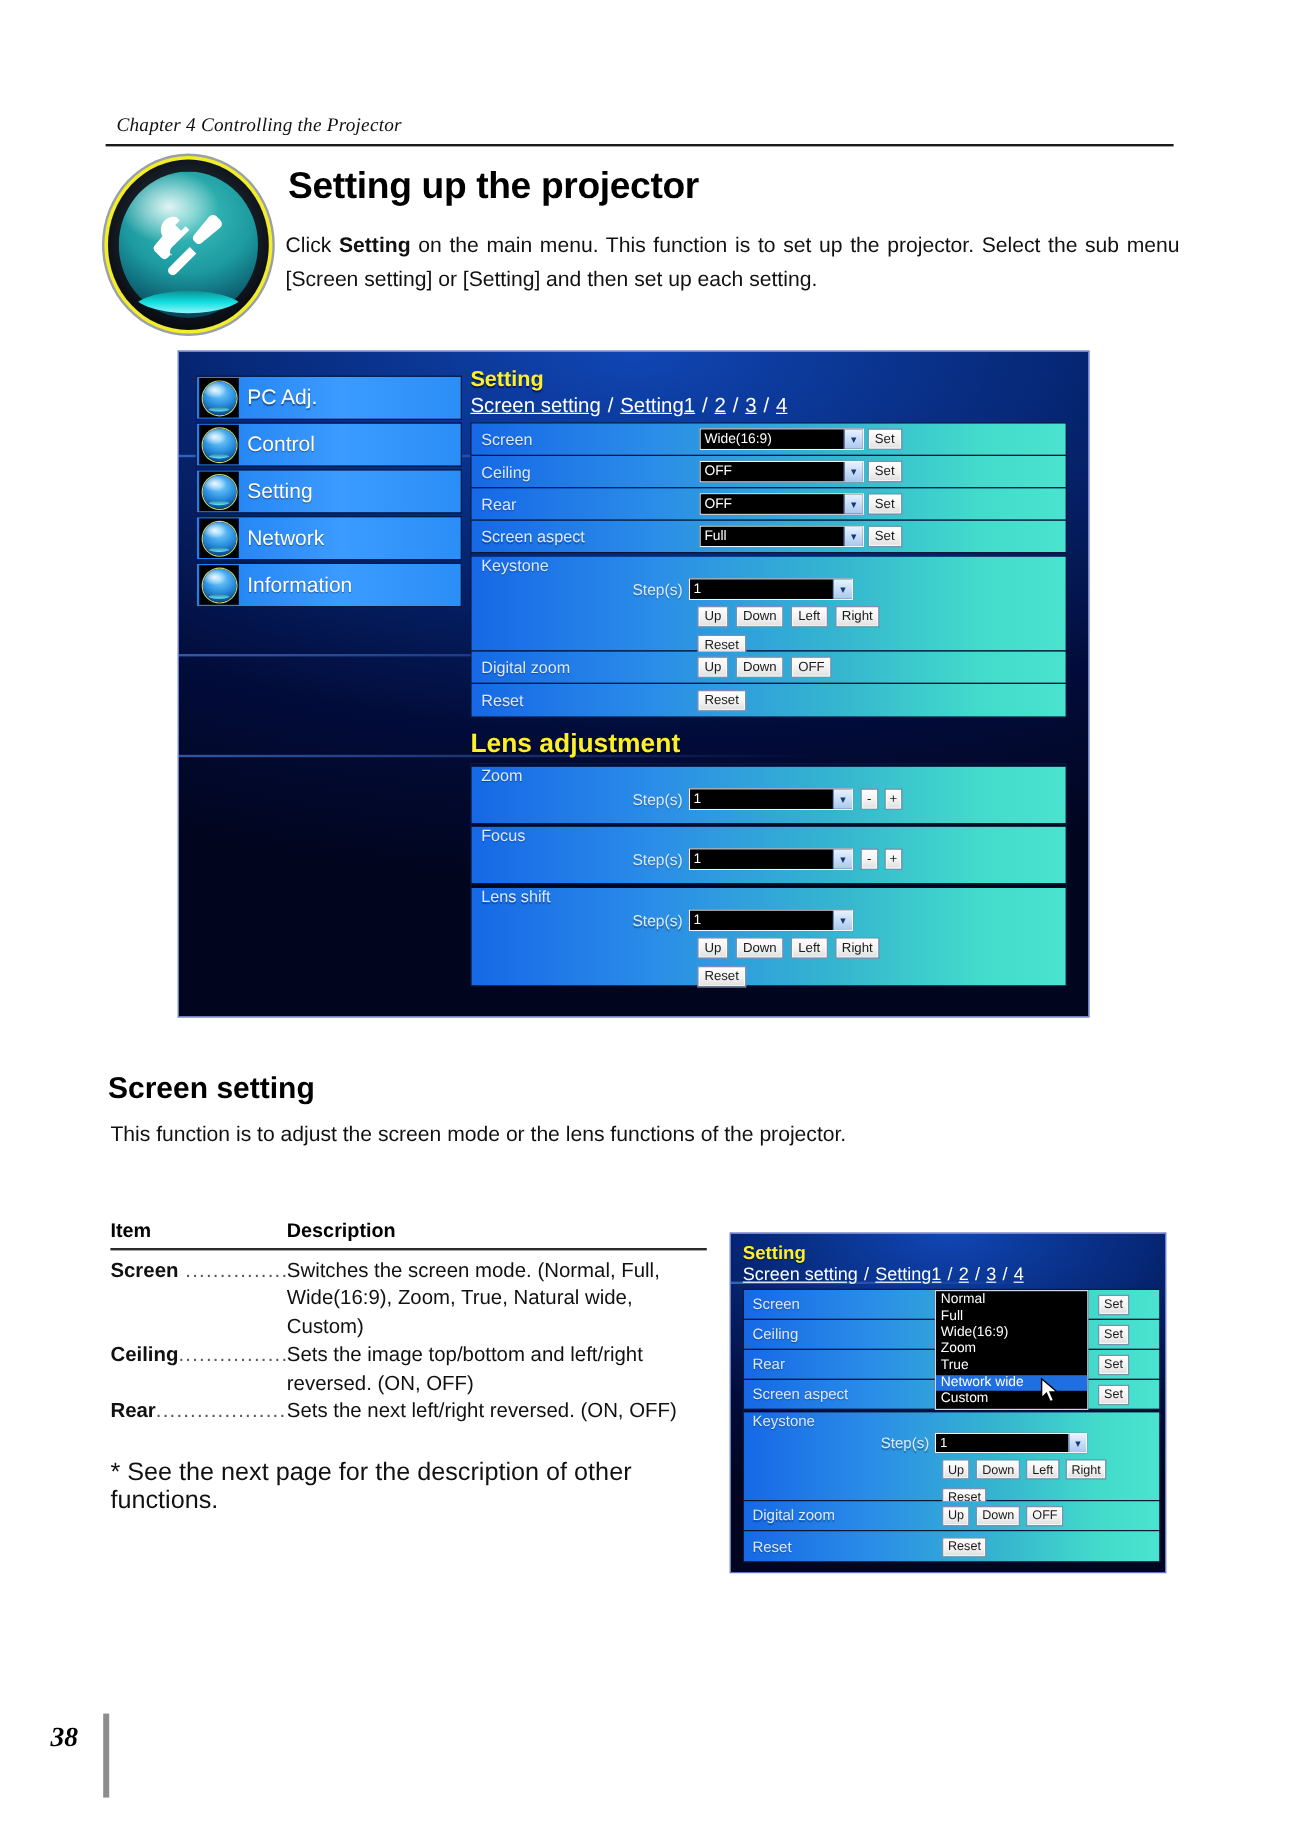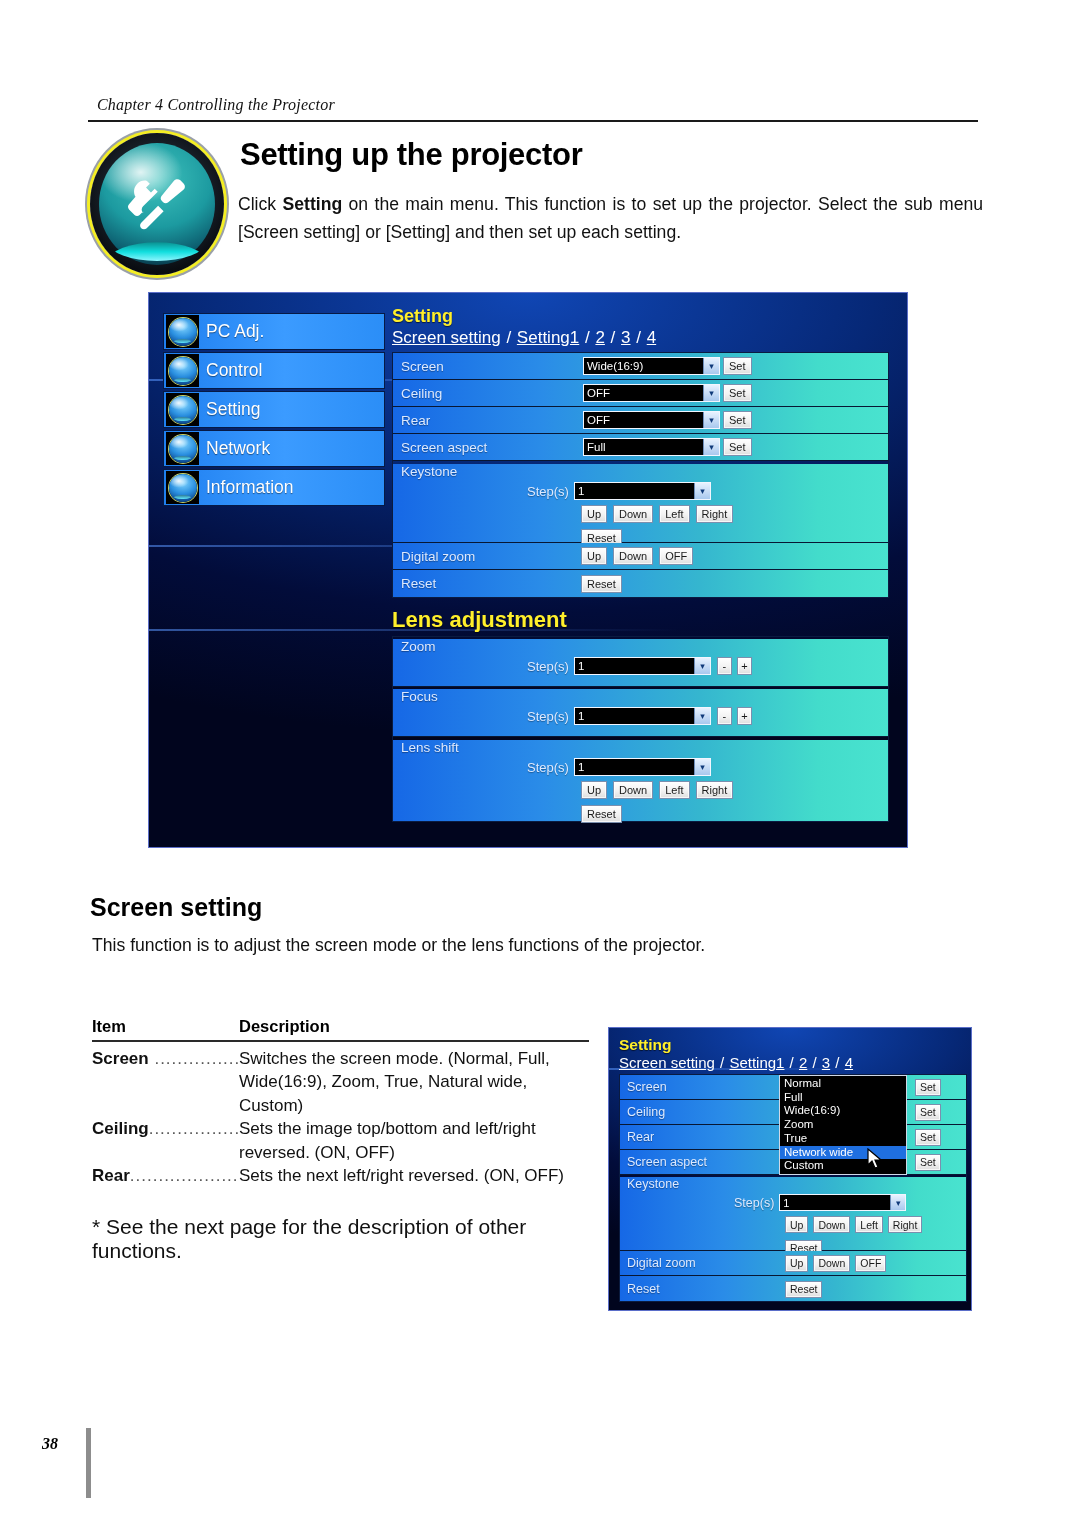--- a/index.html
+++ b/index.html
@@ -81,21 +81,21 @@
   .tbl-row { display: flex; font-size: 17px; color: #111; line-height: 23.5px; }
   .tbl-row .c1 { width: 147px; font-weight: bold; white-space: nowrap; overflow: hidden; }
   .tbl-row .c1 .dots { font-weight: normal; letter-spacing: 1px; color: #555; }
   .tbl-row .c2 { width: 350px; font-weight: normal; }
   .tbl-note { margin-top: 27px; font-size: 21px; color: #111; }
 
   
   .folio {
     position: absolute; left: 42px; top: 1435px;
     font-family: "Liberation Serif", serif;
-    font-style: italic; font-weight: bold; font-size: 16px; color: #000;
+    font-style: italic; font-weight: bold; font-size: 23px; color: #000;
   }
   .folio-bar {
     position: absolute; left: 86px; top: 1428px;
     width: 5px; height: 70px; background: #8d8d8d;
   }
 
   
   .shot {
     position: absolute;
     background:

